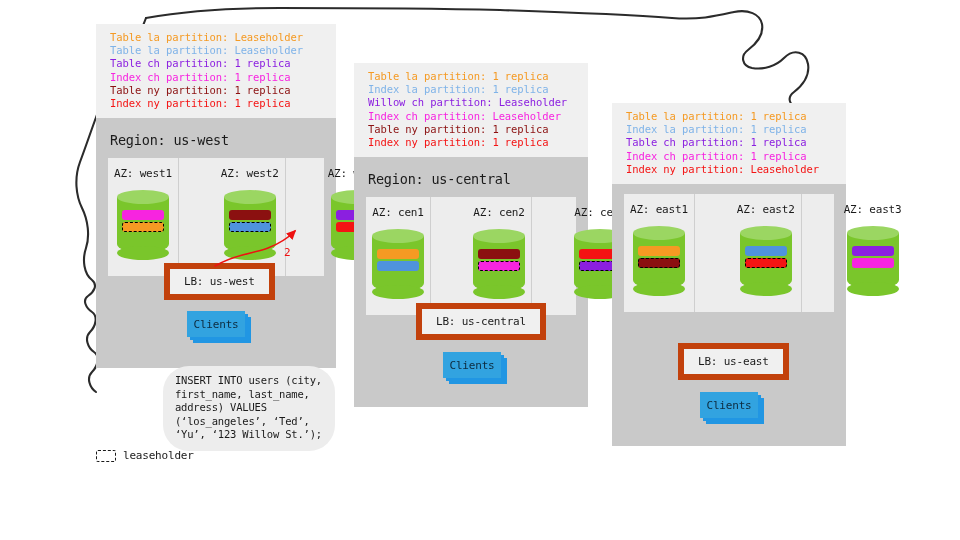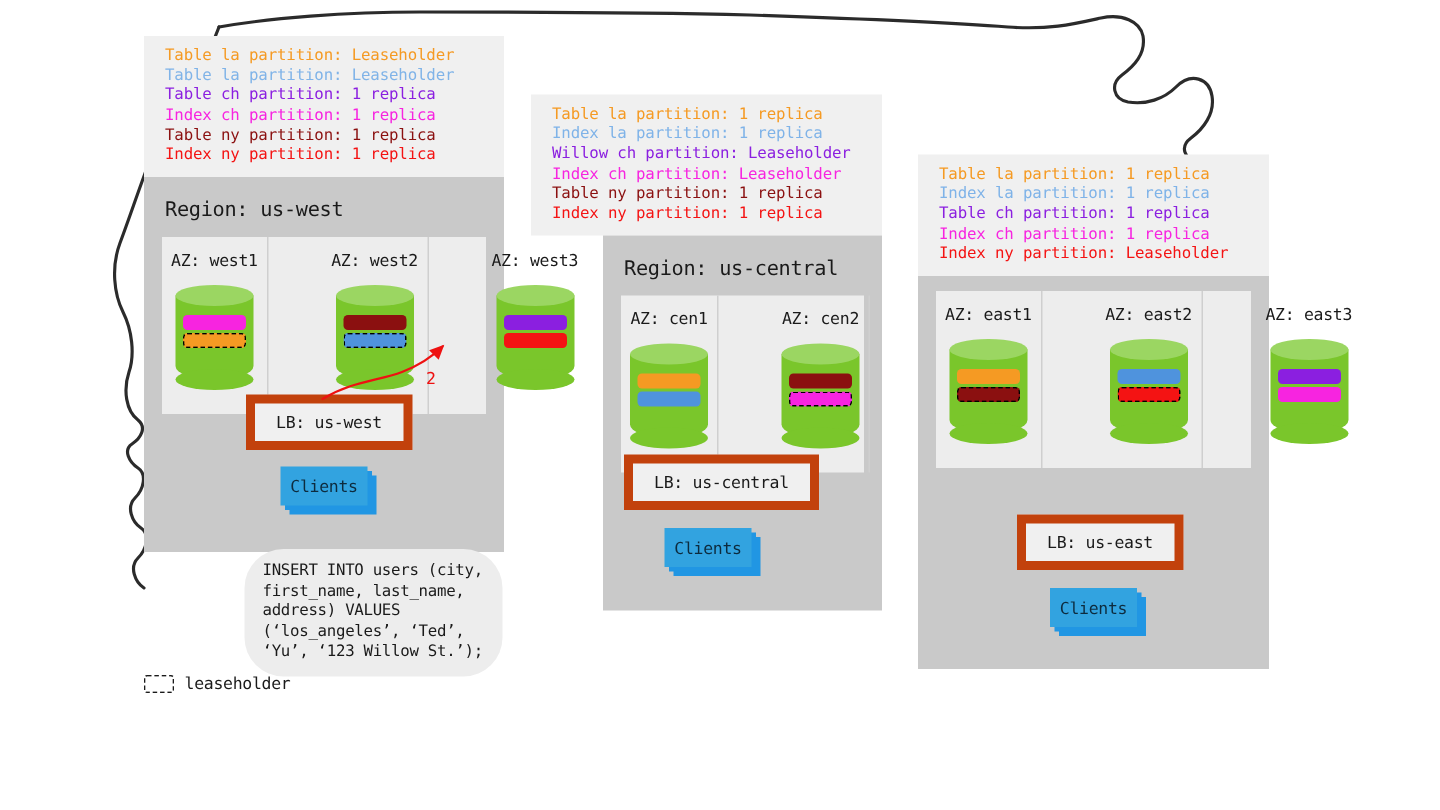--- a/index.html
+++ b/index.html
@@ -363,21 +363,21 @@
 <div class="region-block" style="left:354px; top:63px; width:234px;">
   <div class="partition-panel">
     <span class="partition-line" style="color:#f59a23">Table la partition: 1 replica</span>
     <span class="partition-line" style="color:#7fb3e8">Index la partition: 1 replica</span>
     <span class="partition-line" style="color:#8b1fe0">Willow ch partition: Leaseholder</span>
     <span class="partition-line" style="color:#f724e0">Index ch partition: Leaseholder</span>
     <span class="partition-line" style="color:#8b1010">Table ny partition: 1 replica</span>
     <span class="partition-line" style="color:#f41313">Index ny partition: 1 replica</span>
   </div>
 
-  <div class="region-body" style="height:240px;margin-left:48px;">
+  <div class="region-body" style="height:240px;">
     <div class="region-title">Region: us-central</div>
 
     <div class="az-row">
       <div class="az-cell">
         <div class="az-label">AZ: cen1</div>
         <div class="cylinder">
           <div class="cyl-body"></div>
           <div class="cyl-bottom"></div>
           <div class="cyl-top"></div>
           <div class="cyl-bars">

